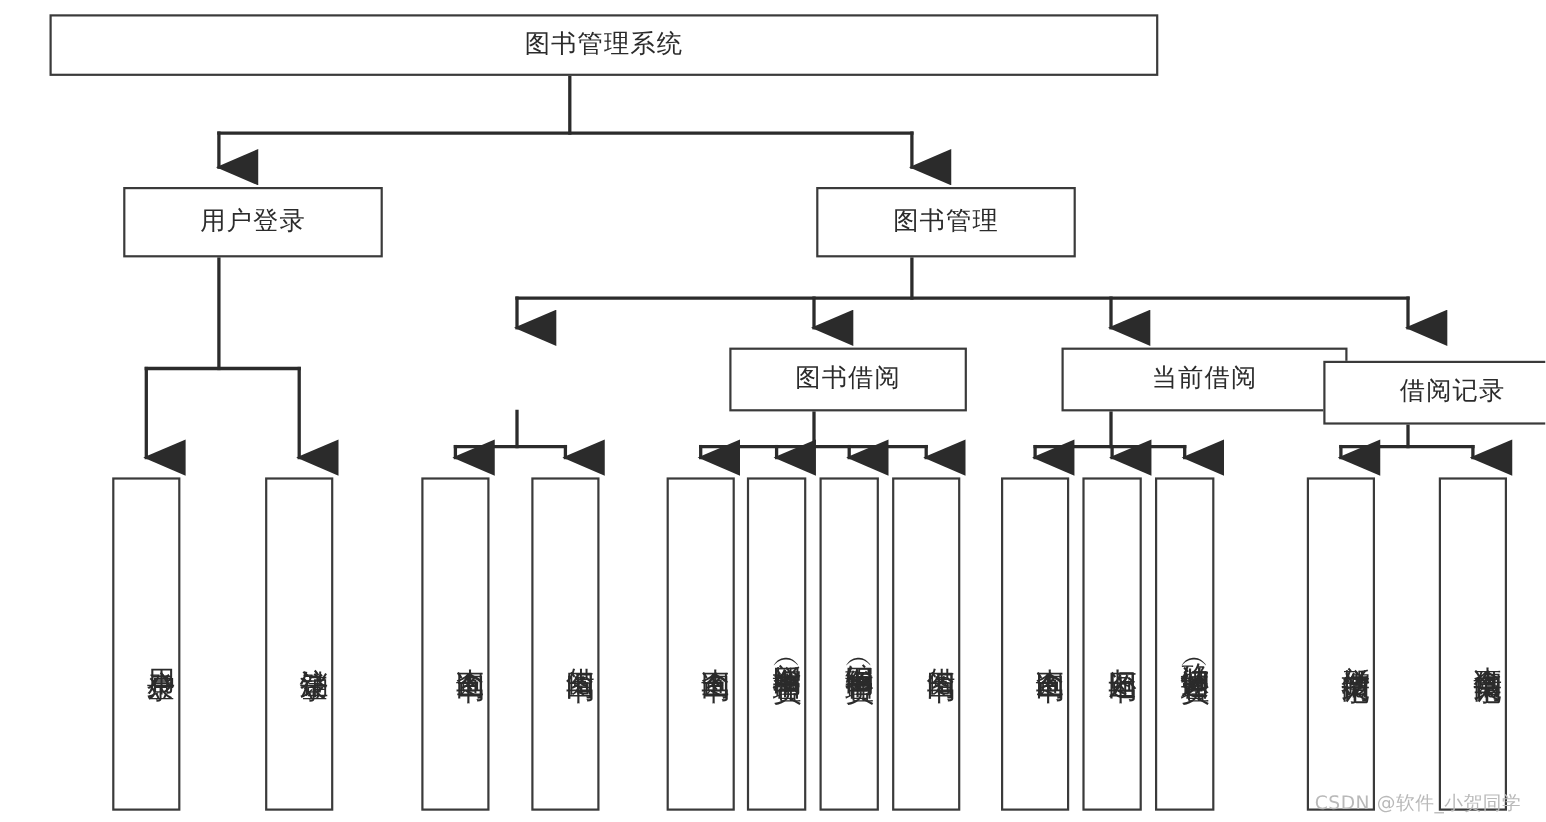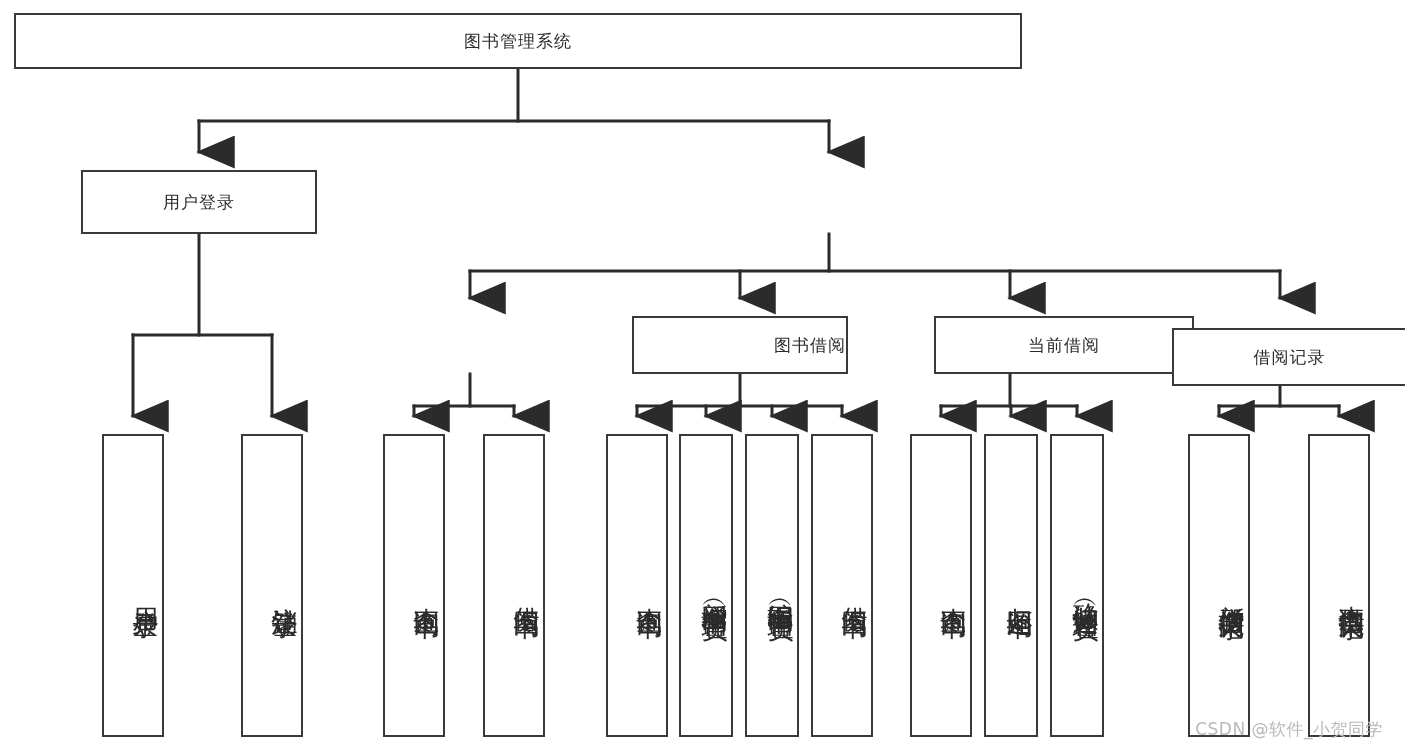--- a/index.html
+++ b/index.html
@@ -30,23 +30,24 @@
     box-sizing: border-box;
     background: #ffffff;
     border: 2px solid #3a3a3a;
     display: flex;
     align-items: center;
     justify-content: center;
     color: #2b2b2b;
     z-index: 2;
   }
   .node.horiz {
-    font-size: 17px;
+    font-size: 23px;
     letter-spacing: 1px;
     line-height: 1.1;
+    margin-left: 31px;
   }
   .node.vert {
     writing-mode: vertical-rl;
     text-orientation: upright;
     font-size: 26px;
     line-height: 1.28;
     letter-spacing: 2px;
     align-items: flex-start;
     justify-content: center;
     padding-top: 10px;
@@ -130,22 +131,25 @@
     </g>
   </svg>
 
   <div class="node horiz" style="left:14px; top:13px; width:1008px; height:56px;">
     <span>图书管理系统</span>
   </div>
 
   <div class="node horiz" style="left:81px; top:170px; width:236px; height:64px;">
     <span>用户登录</span>
   </div>
-
-  <div class="node horiz" style="left:632px; top:316px; width:216px; height:58px;justify-content:flex-end;">
+  <div class="node horiz" style="left:711px; top:170px; width:236px; height:64px;">
+    <span>图书管理</span>
+  </div>
+
+  <div class="node horiz" style="left:632px; top:316px; width:216px; height:58px;">
     <span>图书借阅</span>
   </div>
   <div class="node horiz" style="left:934px; top:316px; width:260px; height:58px;">
     <span>当前借阅</span>
   </div>
   <div class="node horiz" style="left:1172px; top:328px; width:235px; height:58px;">
     <span>借阅记录</span>
   </div>
 
   <div class="node vert" style="left:102px; top:434px; width:62px; height:303px;">

